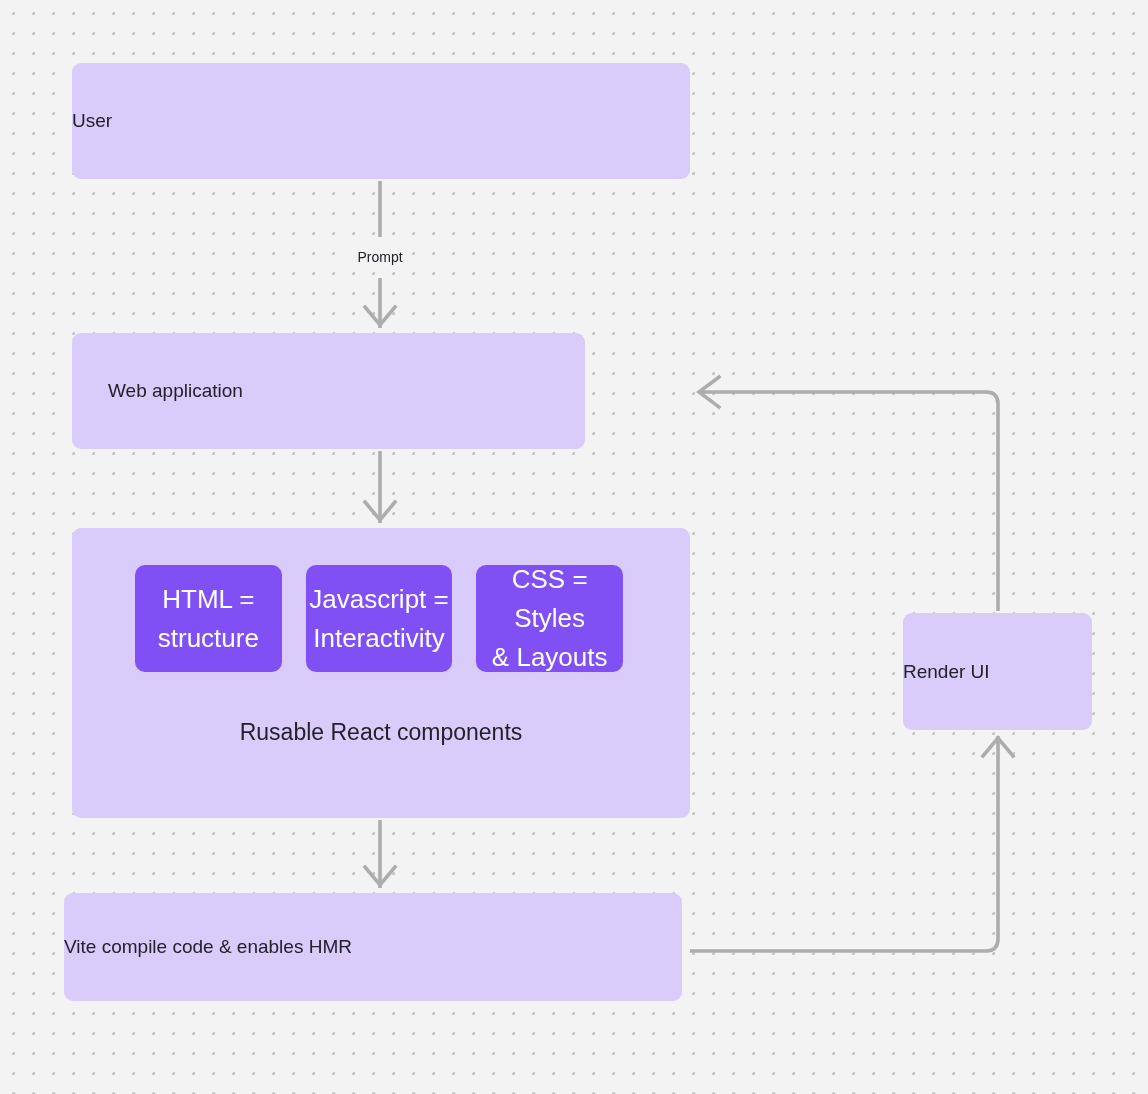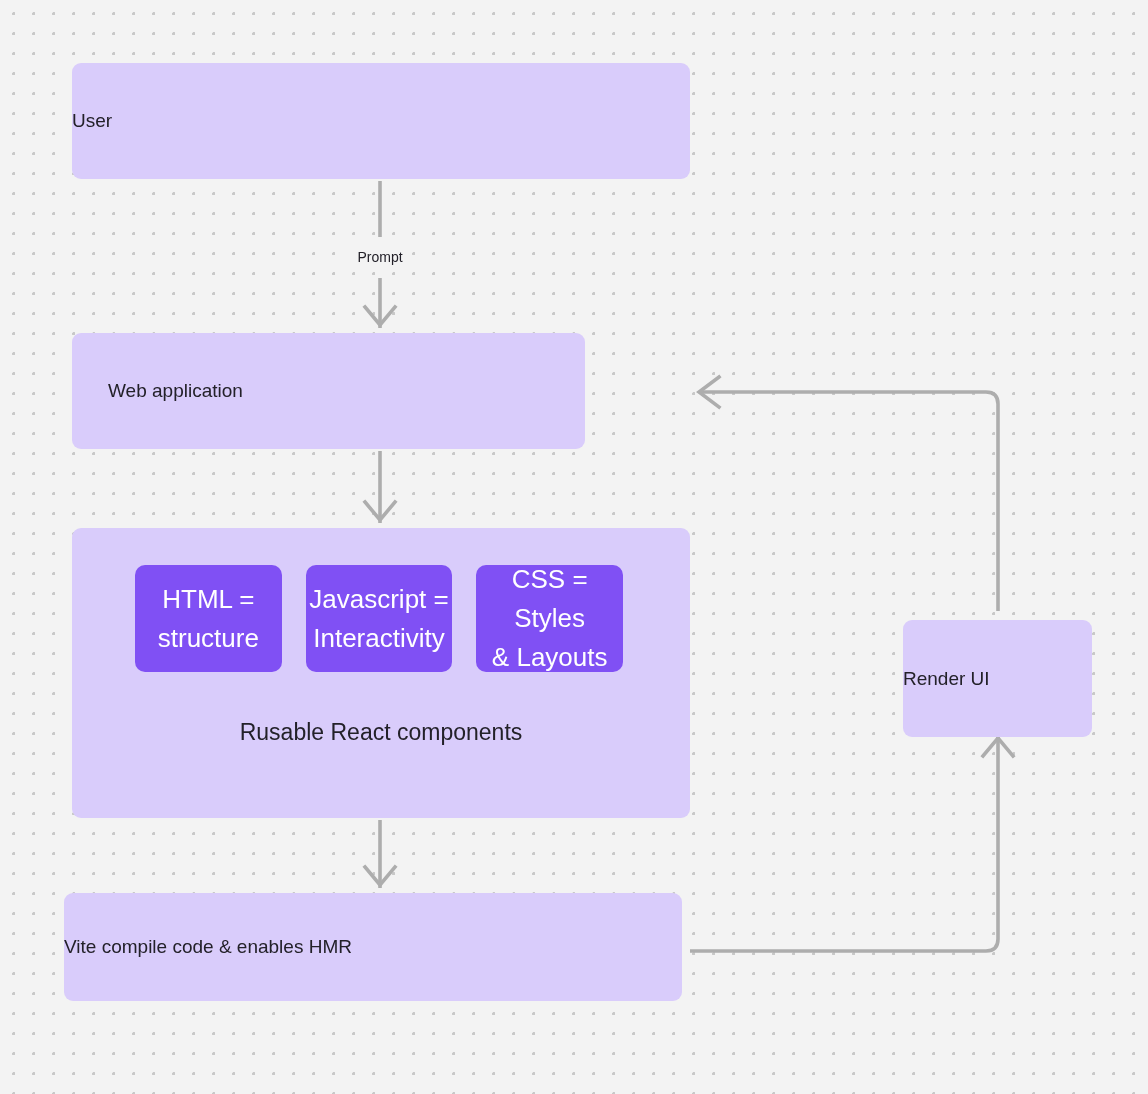--- a/index.html
+++ b/index.html
@@ -46,21 +46,21 @@
     display: block;
     white-space: pre-line;
   }
 
   
   #node-user        { left: 72px;  top: 63px;  width: 618px; height: 116px; }
   #node-web-app     { left: 72px;  top: 333px; width: 513px; height: 116px; padding-left: 36px; }
   #node-components  { left: 72px;  top: 528px; width: 618px; height: 290px;
                       align-items: flex-start; justify-content: flex-start; }
   #node-vite        { left: 64px;  top: 893px; width: 618px; height: 108px; }
-  #node-render-ui   { left: 903px; top: 613px; width: 189px; height: 117px; margin-top: 7px; }
+  #node-render-ui   { left: 903px; top: 613px; width: 189px; height: 117px; }
 
   
   .chip-row {
     position: absolute;
     left: 63px;
     top: 37px;
     width: 488px;
     display: flex;
     gap: 24px;
   }

